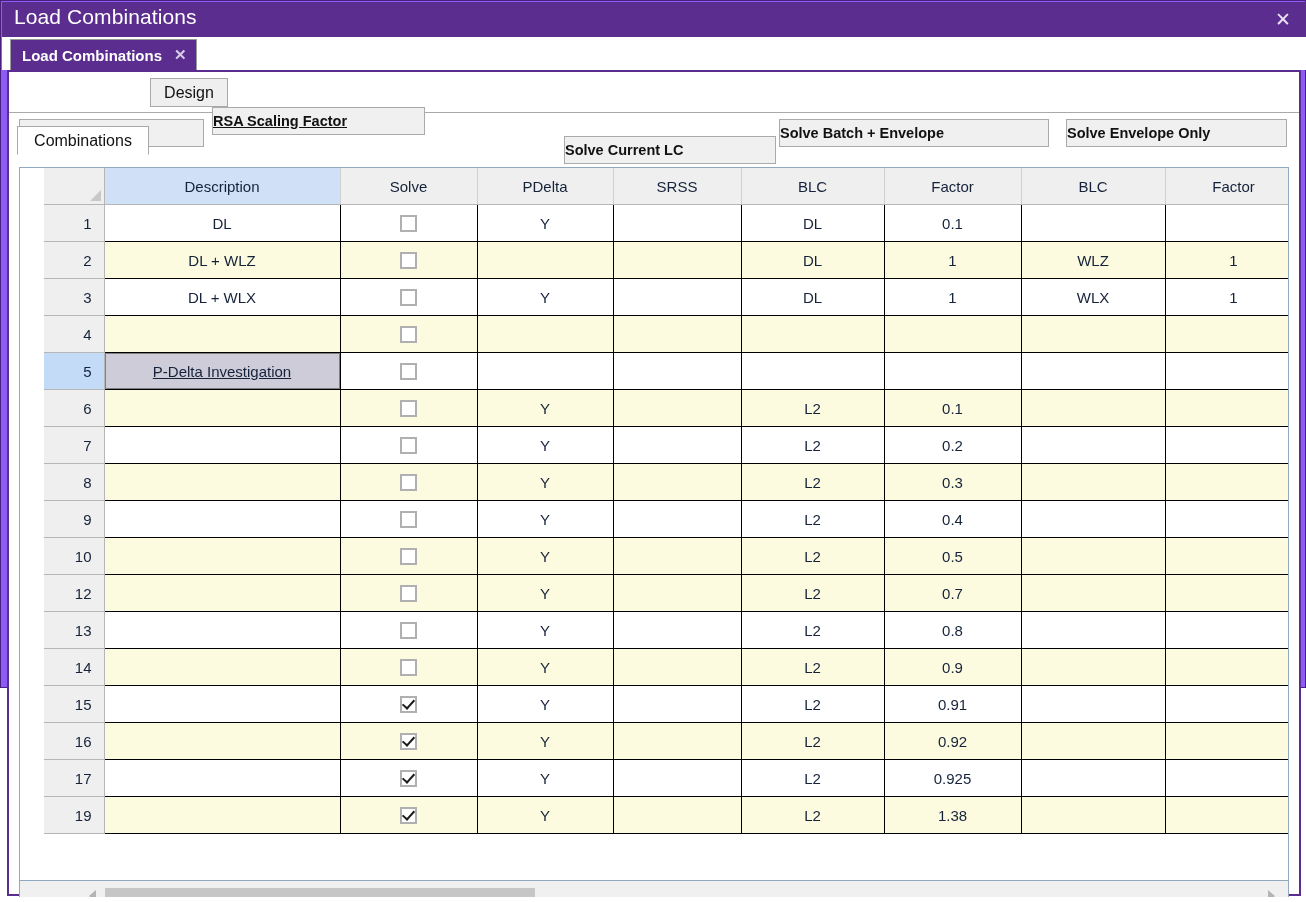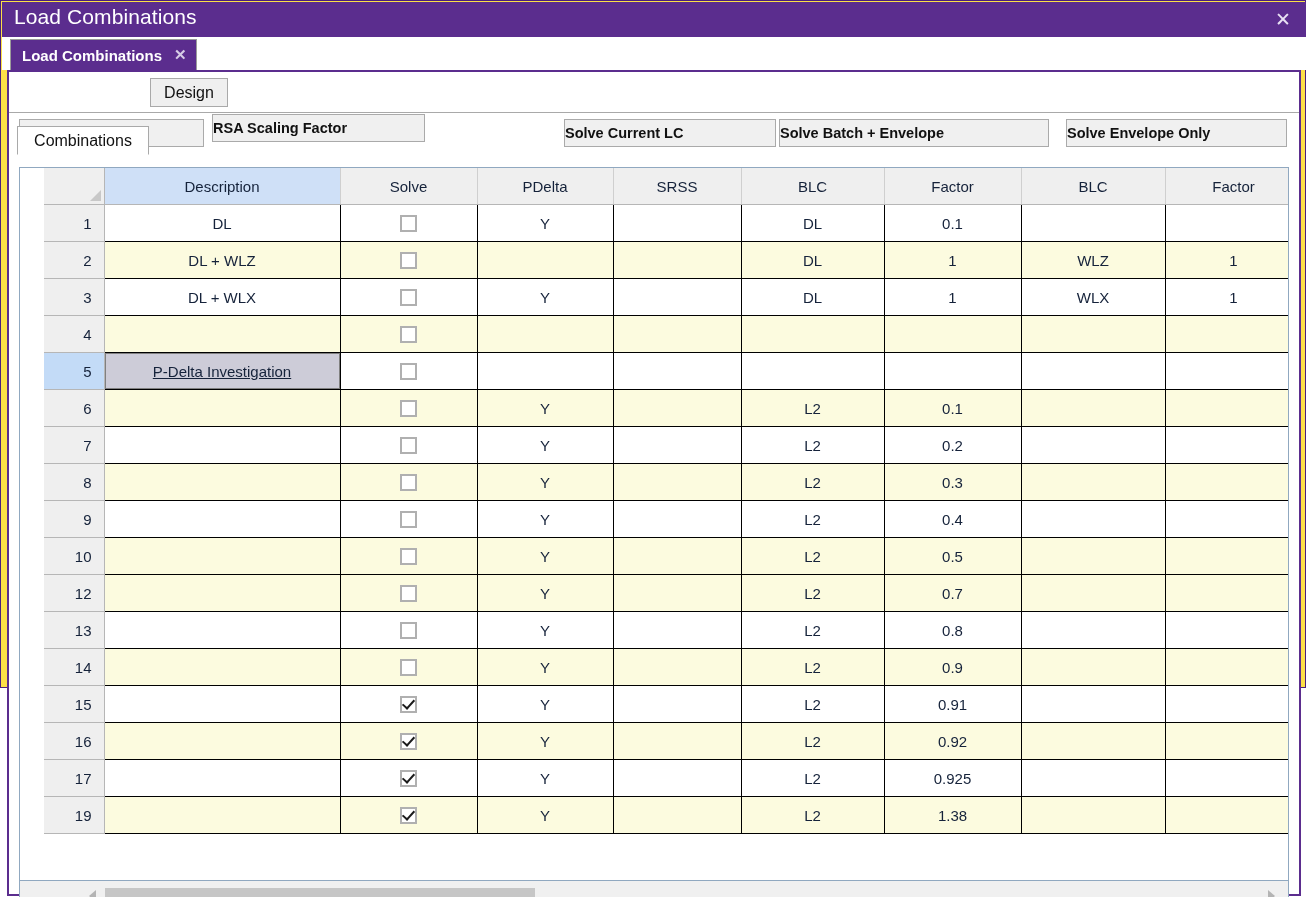--- a/index.html
+++ b/index.html
@@ -15,21 +15,21 @@
   }
 
   
   .window {
     position: absolute;
     left: 0; top: 0;
     width: 1306px;
     height: 688px;
     box-sizing: border-box;
     border: 1px solid #4b1f7d;
-    background: #fde047;
+    background: #8b5cf6;
   }
 
   .titlebar {
     position: absolute;
     left: 1px; top: 1px;
     width: 1304px;
     height: 35px;
     background: #5b2d8e;
     box-sizing: border-box;
   }
@@ -334,24 +334,24 @@
       </div>
       <div class="tab" id="tab-1" style="left: 141px; width: 78px;">
         <span>Design</span>
       </div>
     </div>
 
     <div>
       <div class="btn" id="btn-0" style="top: 47px; left: 10px; width: 185px;">
           <span>LC Generator</span>
         </div>
-      <div class="btn" id="btn-1" style="top: 42px; left: 203px; width: 213px;">
+      <div class="btn" id="btn-1" style="top: 35px; left: 203px; width: 213px; text-decoration: underline;">
           <span>RSA Scaling Factor</span>
         </div>
-      <div class="btn" id="btn-2" style="top: 47px; left: 555px; width: 212px;">
+      <div class="btn" id="btn-2" style="top: 64px; left: 555px; width: 212px;">
           <span>Solve Current LC</span>
         </div>
       <div class="btn" id="btn-3" style="top: 47px; left: 770px; width: 270px;">
           <span>Solve Batch + Envelope</span>
         </div>
       <div class="btn" id="btn-4" style="top: 47px; left: 1057px; width: 221px;">
           <span>Solve Envelope Only</span>
         </div>
     </div>
 

